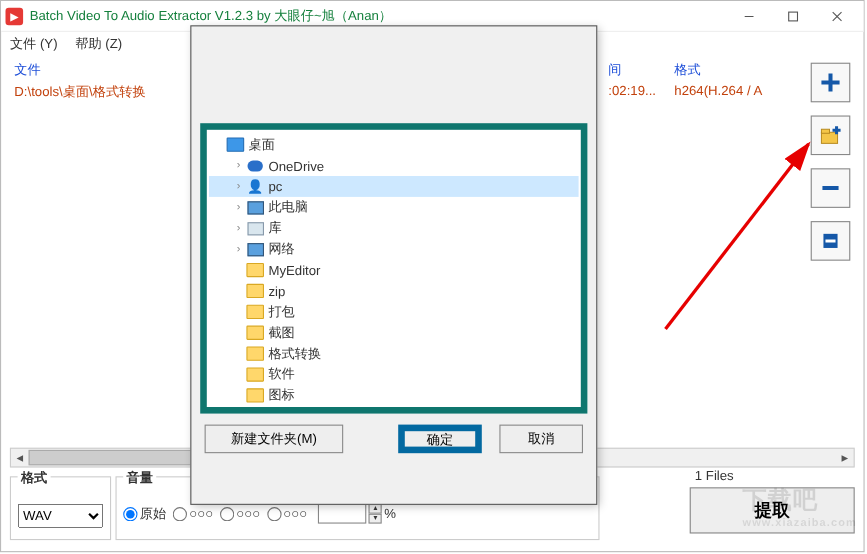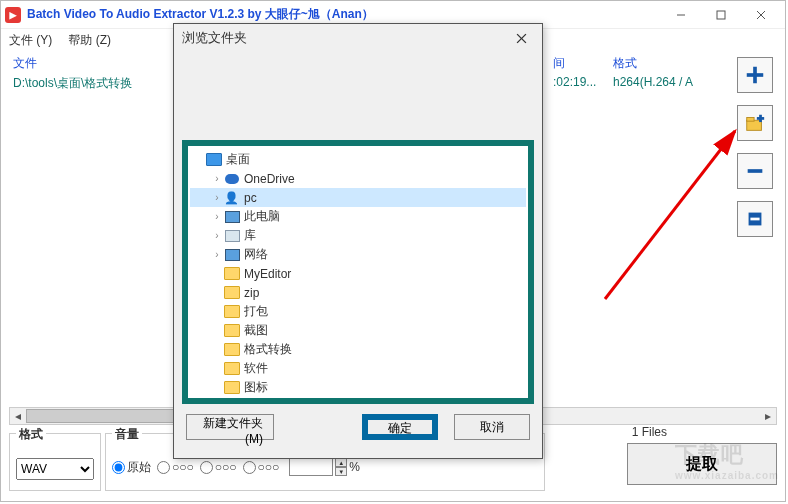--- a/index.html
+++ b/index.html
@@ -2,39 +2,39 @@
 <html><head>
 <meta charset="utf-8">
 <style>
 * { box-sizing: border-box; margin: 0; padding: 0; font-family: "Microsoft YaHei", "Segoe UI", sans-serif; }
 body { background: #fff; width: 788px; height: 504px; overflow: hidden; position: relative; font-size: 12px; color: #333; }
 
 
 .main-window { width: 786px; height: 502px; border: 1px solid #bbb; background: #fff; position: relative; }
 .titlebar { height: 28px; display: flex; align-items: center; padding: 0 4px; background: #fff; border-bottom: 1px solid #eee; }
 .titlebar .app-icon { width: 16px; height: 16px; background: #e53935; border-radius: 3px; display: flex; align-items: center; justify-content: center; color: #fff; font-size: 9px; font-weight: bold; margin-right: 6px; }
-.titlebar .title { flex: 1; color: #1d4ed8; font-size: 12px; font-weight: bold; }
+.titlebar .title { flex: 1; color: #15803d; font-size: 12px; }
 .win-btns { display: flex; }
 .win-btn { width: 40px; height: 26px; display: flex; align-items: center; justify-content: center; color: #555; }
 .win-btn svg { width: 10px; height: 10px; }
 
 .menubar { height: 22px; display: flex; align-items: center; padding: 0 8px; gap: 16px; color: #333; font-size: 12px; }
 .menubar span { cursor: default; }
 
 .content { position: relative; padding: 4px 8px 0 8px; }
 
 
 .list-header { display: flex; height: 20px; color: #1d4ed8; font-size: 12px; }
 .list-header .col { padding: 0 4px; }
 .col-file { width: 540px; }
 .col-time { width: 60px; }
 .col-format { flex: 1; }
 
 .list-body { height: 330px; background: #fff; position: relative; overflow: hidden; }
-.file-row { display: flex; height: 20px; font-size: 12px; color: #0f766e; }
+.file-row { display: flex; height: 20px; font-size: 12px; color: #c2410c; }
 .file-row .col { padding: 0 4px; white-space: nowrap; overflow: hidden; }
 
 .hscroll { height: 18px; display: flex; align-items: center; border: 1px solid #ccc; background: #f0f0f0; margin-top: 2px; }
 .hscroll .arrow { width: 16px; height: 16px; display: flex; align-items: center; justify-content: center; color: #555; }
 .hscroll .track { flex: 1; position: relative; height: 16px; }
 .hscroll .thumb { position: absolute; left: 0; top: 1px; width: 180px; height: 14px; background: #cdcdcd; border: 1px solid #aaa; }
 
 
 .side-toolbar { position: absolute; right: 12px; top: 56px; display: flex; flex-direction: column; gap: 12px; }
 .side-btn { width: 36px; height: 36px; border: 1px solid #888; background: #f8f8f8; display: flex; align-items: center; justify-content: center; }
@@ -75,21 +75,21 @@
 .tree-row .lbl { padding-left: 2px; }
 .tree-row.sel { background: #cde8ff; }
 .ic.folder::before { content: ""; display: block; width: 14px; height: 11px; background: #ffd76b; border: 1px solid #d9a823; border-radius: 1px; }
 .ic.folder-blue::before { content: ""; display: block; width: 14px; height: 11px; background: #3d97e8; border: 1px solid #246db3; border-radius: 1px; }
 .ic.monitor::before { content: ""; display: block; width: 13px; height: 10px; background: #5aa0de; border: 1px solid #357; }
 .ic.drive::before { content: ""; display: block; width: 13px; height: 10px; background: #d9e6ee; border: 1px solid #89a; }
 .ic.cloud::before { content: ""; display: block; width: 14px; height: 10px; background: #2a6fc9; border-radius: 5px; }
 .ic.person::before { content: "👤"; font-size: 12px; }
 .dlg-buttons { display: flex; gap: 16px; margin-top: 10px; padding: 0 4px; }
 .dlg-btn { height: 26px; border: 1px solid #888; background: #eee; font-size: 12px; padding: 0 10px; }
-.dlg-btn.new { width: 88px; text-align: right; }
+.dlg-btn.new { width: 126px; }
 .dlg-btn.ok { width: 76px; border: 6px solid #0369a1; }
 .dlg-btn.cancel { width: 76px; }
 
 
 .arrow-annot { position: absolute; right: 30px; top: 118px; z-index: 100; pointer-events: none; }
 </style>
 </head>
 <body>
 
 <div class="main-window">
@@ -222,29 +222,20 @@
   <svg class="arrow-annot" width="170" height="190">
     <defs>
         <marker id="ah" markerWidth="10" markerHeight="10" refX="8" refY="3" orient="auto">
           <path d="M0,0 L0,6 L9,3 z" fill="#e60000"></path>
         </marker>
       </defs>
     <line x1="20" y1="180" x2="150" y2="12" stroke="#e60000" stroke-width="3" marker-end="url(#ah)"></line>
   </svg>
 
   <div class="overlay-dialog">
-    <div class="dlg-title">
-      <div class="t">浏览文件夹</div>
-      <div class="dlg-close">
-        <svg width="11" height="11" viewBox="0 0 10 10">
-            <line x1="1" y1="1" x2="9" y2="9" stroke="#333" stroke-width="1.2"></line>
-            <line x1="9" y1="1" x2="1" y2="9" stroke="#333" stroke-width="1.2"></line>
-          </svg>
-      </div>
-    </div>
     <div class="dlg-body">
       <div class="tree-box" id="tree-box">
           <div class="tree-row" style="padding-left: 4px;">
             <span class="exp"></span>
             <span class="ic folder-blue"></span>
             <span class="lbl">桌面</span>
           </div>
           <div class="tree-row" style="padding-left: 22px;">
             <span class="exp">›</span>
             <span class="ic cloud"></span>

